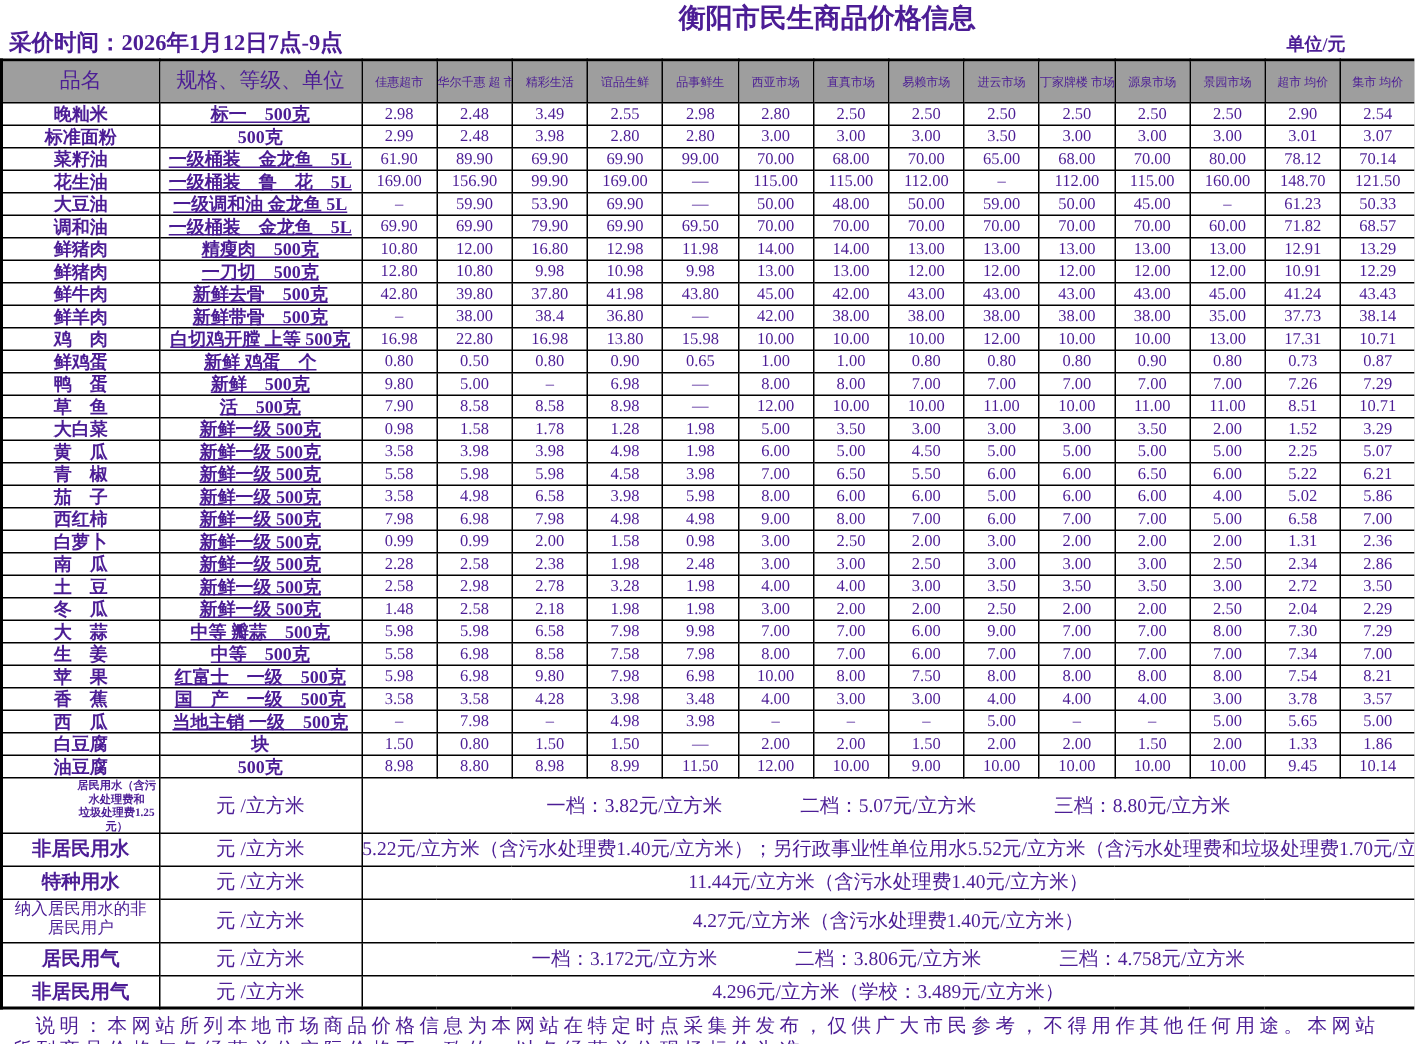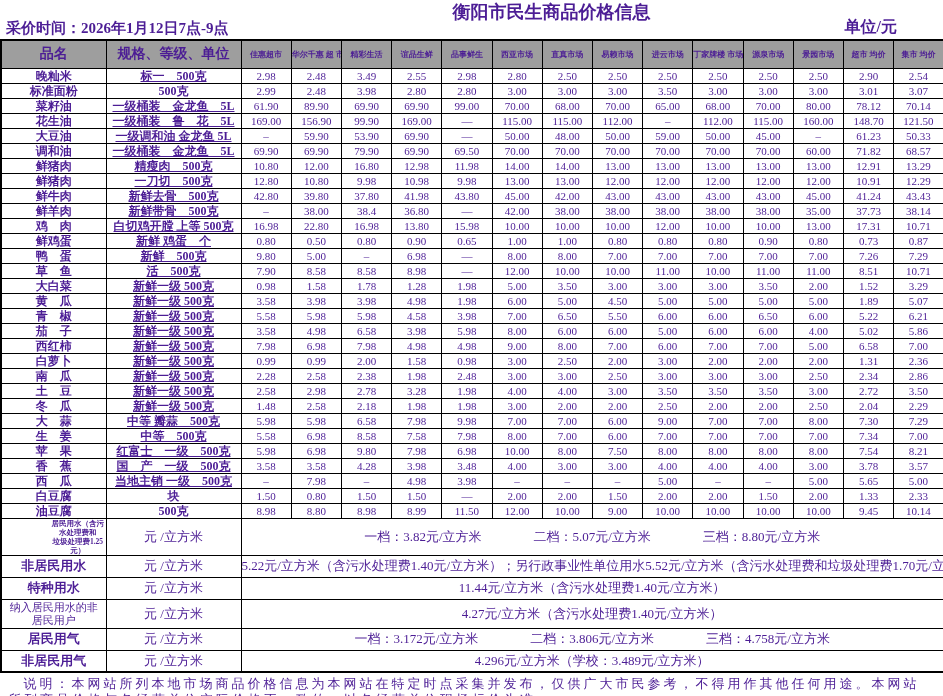--- a/index.html
+++ b/index.html
@@ -3,37 +3,37 @@
 <meta charset="utf-8">
 <style>
   html,body{margin:0;padding:0;background:#fff;}
   .page{width:943px;height:696px;background:#fff;color:#4c1d95;position:relative;overflow:hidden;
         font-family:"Liberation Serif","DejaVu Serif",serif;}
   .title{height:22px;line-height:24px;text-align:center;font-weight:bold;font-size:18px;
          transform:translateX(80px);white-space:nowrap;}
   .meta{height:16px;display:flex;justify-content:space-between;align-items:flex-end;
         padding:0 46px 1px 6px;font-weight:bold;}
   .meta .time{font-size:15px;font-family:Liberation Serif, serif;}
-  .meta .unit{font-size:16px;}
+  .meta .unit{font-size:12px;}
   table.price{width:943px;border-collapse:collapse;table-layout:fixed;border:2px solid #000;}
   table.price th,table.price td{border:1px solid #000;text-align:center;vertical-align:middle;
         padding:0;overflow:hidden;white-space:nowrap;}
   thead tr{height:28px;}
   thead th{background:#9e9e9e;}
-  th.h-main{font-size:14px;font-weight:bold;margin-top:27px;}
-  th.h-market{font-size:8px;font-weight:bold;line-height:9px;white-space:pre-line;margin-left:36px;}
+  th.h-main{font-size:14px;font-weight:normal;margin-top:27px;}
+  th.h-market{font-size:8px;font-weight:normal;line-height:9px;white-space:pre-line;margin-left:36px;}
   tr.prod{height:15px;}
   tr.prod td{line-height:14px;}
   td.c-name{font-weight:bold;font-size:12px;}
   td.c-spec{font-weight:bold;font-size:12px;}
   td.c-spec.u{text-decoration:underline;}
   td.c-val{font-size:11px;}
   tr.util td.c-label{font-weight:bold;font-size:13px;}
   tr.util td.c-label.small{font-size:7.5px;line-height:9px;white-space:pre-line;padding-left:48px;}
-  tr.util td.c-label.mid{font-size:11px;line-height:13px;white-space:pre-line;font-weight:normal;}
+  tr.util td.c-label.mid{font-size:11px;line-height:13px;white-space:pre-line;font-weight:normal;font-family:Liberation Mono, monospace;}
   tr.util td.c-unit{font-size:13px;text-align:center;}
   tr.util td.c-value{font-size:13px;white-space:nowrap;}
   tr.util.longtext td.c-value{font-size:13px;}
   tr.h27{height:27px;} tr.h22{height:22px;padding-left:44px;} tr.h29{height:29px;}
   .note{margin:0;padding:3px 8px 0 8px;font-size:13px;line-height:16px;letter-spacing:3px;
         height:29px;border-bottom:4px solid #000;text-indent:1.2em;}
 </style>
 </head>
 <body>
 
@@ -365,21 +365,21 @@
           <td class="c-val">3.98</td>
           <td class="c-val">4.98</td>
           <td class="c-val">1.98</td>
           <td class="c-val">6.00</td>
           <td class="c-val">5.00</td>
           <td class="c-val">4.50</td>
           <td class="c-val">5.00</td>
           <td class="c-val">5.00</td>
           <td class="c-val">5.00</td>
           <td class="c-val">5.00</td>
-          <td class="c-val">1.89</td>
+          <td class="c-val">2.25</td>
           <td class="c-val">5.07</td>
         </tr>
         <tr class="prod">
           <td class="c-name">青　椒</td>
           <td class="c-spec u">新鲜一级 500克</td>
           <td class="c-val">5.58</td>
           <td class="c-val">5.98</td>
           <td class="c-val">5.98</td>
           <td class="c-val">4.58</td>
           <td class="c-val">3.98</td>
@@ -600,21 +600,21 @@
           <td class="c-val">1.50</td>
           <td class="c-val">—</td>
           <td class="c-val">2.00</td>
           <td class="c-val">2.00</td>
           <td class="c-val">1.50</td>
           <td class="c-val">2.00</td>
           <td class="c-val">2.00</td>
           <td class="c-val">1.50</td>
           <td class="c-val">2.00</td>
           <td class="c-val">1.33</td>
-          <td class="c-val">2.33</td>
+          <td class="c-val">1.86</td>
         </tr>
         <tr class="prod">
           <td class="c-name">油豆腐</td>
           <td class="c-spec">500克</td>
           <td class="c-val">8.98</td>
           <td class="c-val">8.80</td>
           <td class="c-val">8.98</td>
           <td class="c-val">8.99</td>
           <td class="c-val">11.50</td>
           <td class="c-val">12.00</td>

